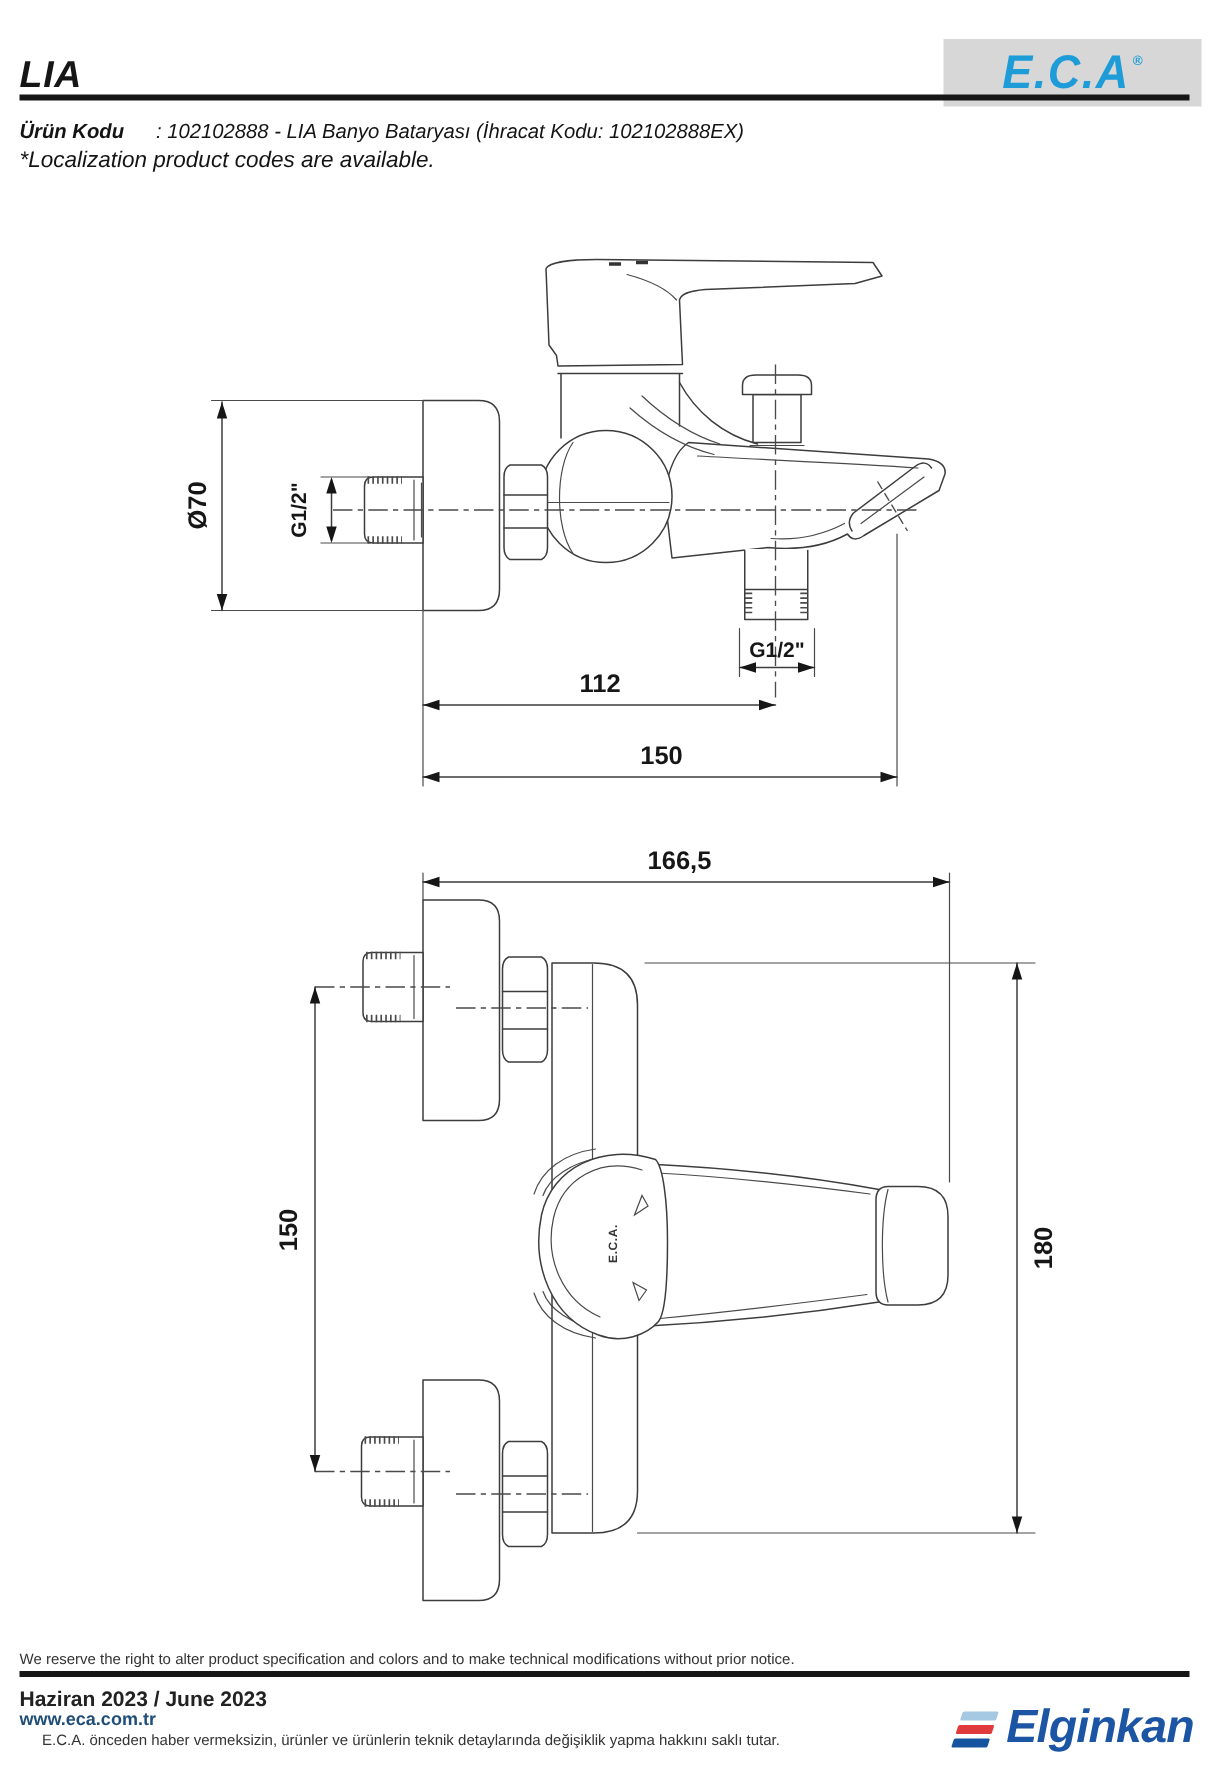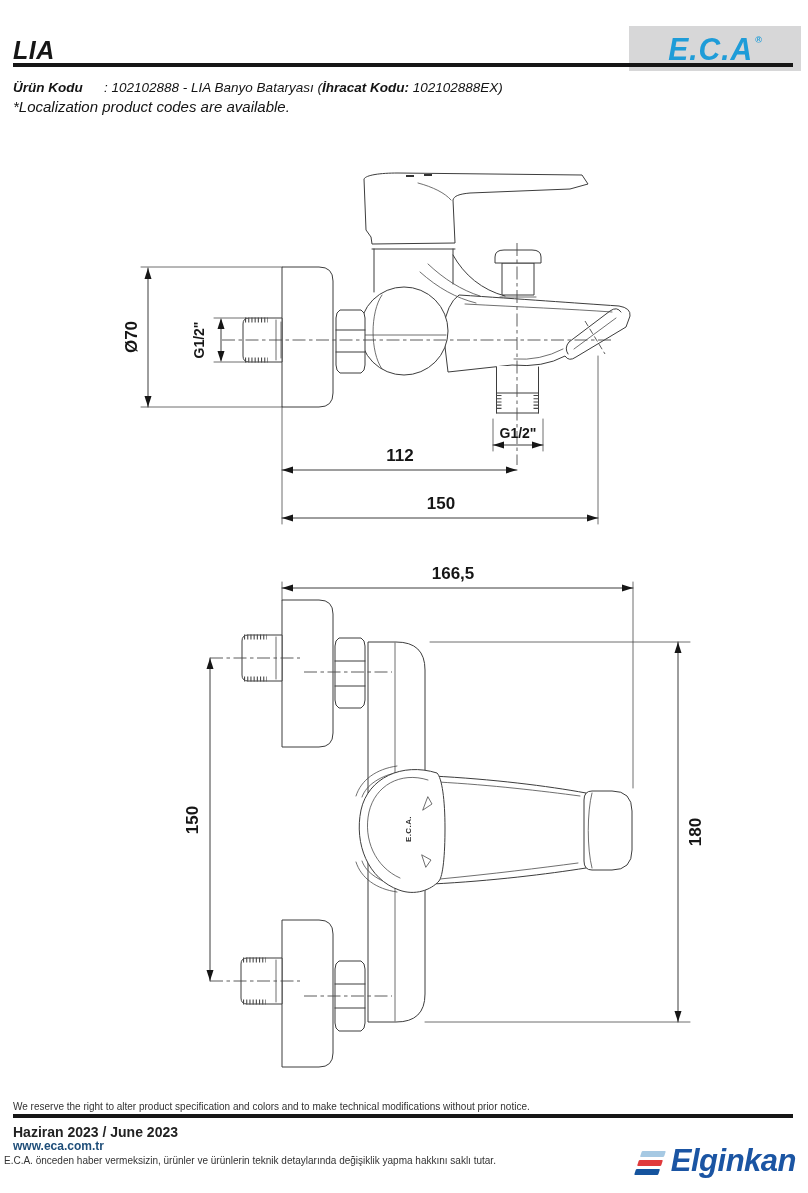--- a/index.html
+++ b/index.html
@@ -11,43 +11,43 @@
   .top-rule{position:absolute;left:13px;top:63px;width:780px;height:4px;background:#161616;}
   .eca-logo{position:absolute;left:629px;top:4px;width:172px;height:45px;background:#d7d7d8;
             display:flex;align-items:center;justify-content:center;margin-top:22px;}
   .eca-text{color:#1e9cd8;font-size:30px;font-weight:bold;font-style:italic;letter-spacing:1px;
             transform:scaleY(1.05);}
   .eca-reg{color:#1e9cd8;font-size:9px;font-weight:bold;margin:-18px 0 0 2px;font-style:normal;}
   
   .product-info{position:absolute;left:13px;top:79px;font-style:italic;}
   .pline{font-size:13.5px;line-height:18px;white-space:nowrap;}
   .plabel{display:inline-block;min-width:91px;font-weight:bold;}
-  .pbold{font-weight:bold;}
+  .pbold{font-weight:normal;}
   .footnote{font-size:15px;line-height:14px;margin-top:3px;}
   
   .drawing-svg{position:absolute;left:0;top:0;width:808px;height:1193px;}
   .ln{stroke:#3d3d3d;stroke-width:1;fill:none;stroke-linecap:round;stroke-linejoin:round;}
   .thin{stroke:#4a4a4a;stroke-width:.8;fill:none;stroke-linecap:round;}
   .fw{fill:#fff;stroke:#3d3d3d;stroke-width:1;stroke-linejoin:round;}
   .fwn{fill:#fff;stroke:none;}
   .cl{stroke:#4a4a4a;stroke-width:.9;fill:none;stroke-dasharray:13 3.5 3.5 3.5;}
   .dash{stroke:#4a4a4a;stroke-width:.9;fill:none;stroke-dasharray:6 3;}
   .knurl{stroke:#4a4a4a;stroke-width:5;fill:none;stroke-dasharray:1.1 2.1;}
   .ar{fill:#161616;stroke:none;}
   .dim{font-family:"Liberation Sans",sans-serif;font-size:17px;font-weight:bold;fill:#161616;}
   .dims{font-family:"Liberation Sans",sans-serif;font-size:14px;font-weight:bold;fill:#161616;}
   .ecasmall{font-family:"Liberation Sans",sans-serif;font-size:8px;font-weight:bold;fill:#333;
             letter-spacing:.4px;}
   
   .bottom-rule{position:absolute;left:13px;top:1114px;width:780px;height:3.5px;background:#161616;}
   .f-date{position:absolute;left:13px;top:1124px;font-size:14px;color:#222;font-weight:bold;}
   .f-web{position:absolute;left:13px;top:1139px;font-size:12px;font-weight:bold;color:#1f4e79;}
-  .f-tr{position:absolute;left:4px;top:1155px;font-size:10px;color:#333;}
+  .f-tr{position:absolute;left:28px;top:1155px;font-size:10px;color:#333;}
   .f-en{position:absolute;left:13px;top:1101px;font-size:10px;color:#333;}
-  .elginkan{position:absolute;right:12px;top:1133px;display:flex;align-items:center;margin-top:10px;}
+  .elginkan{position:absolute;right:12px;top:1133px;display:flex;align-items:center;}
   .elg-bars{display:flex;flex-direction:column;gap:3px;transform:skewX(-18deg);margin-right:9px;margin-top:4px;}
   .elg-bar{width:24px;height:6px;border-radius:1px;}
   .elg-text{font-size:31px;font-weight:bold;font-style:italic;color:#1b55a3;letter-spacing:-.5px;}
 </style>
 </head>
 <body>
 
 <div class="page">
 
   <div class="model">LIA</div>

